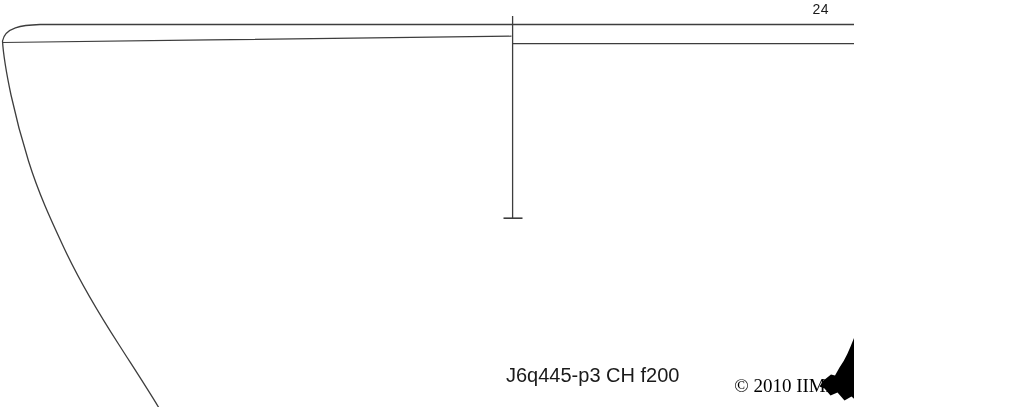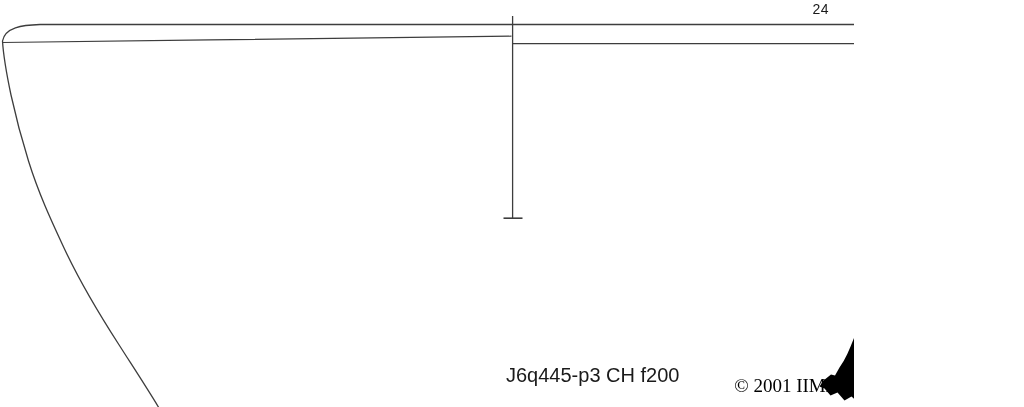--- a/index.html
+++ b/index.html
@@ -99,15 +99,15 @@
              C 949 44.5 948.5 41 949.5 37.5
              C 950.5 34.5 951 32.5 952 31 Z" stroke="none" fill="#000000"></path>
 
     <path d="M 866 406 L 894 361" fill="none" stroke="#ffffff" stroke-width="3.5" stroke-linecap="round"></path>
   </svg>
 
   <div class="plate-number">24</div>
 
   <div class="caption">J6q445-p3 CH f200</div>
 
-  <div class="copyright">© 2001 IIMAS</div>
+  <div class="copyright">© 2010 IIMAS</div>
 
 </div>
 
 </body></html>

